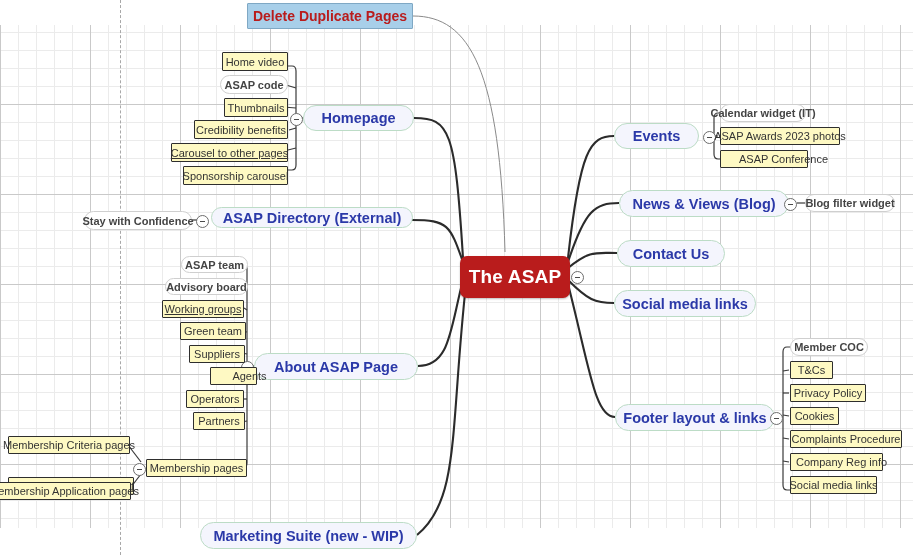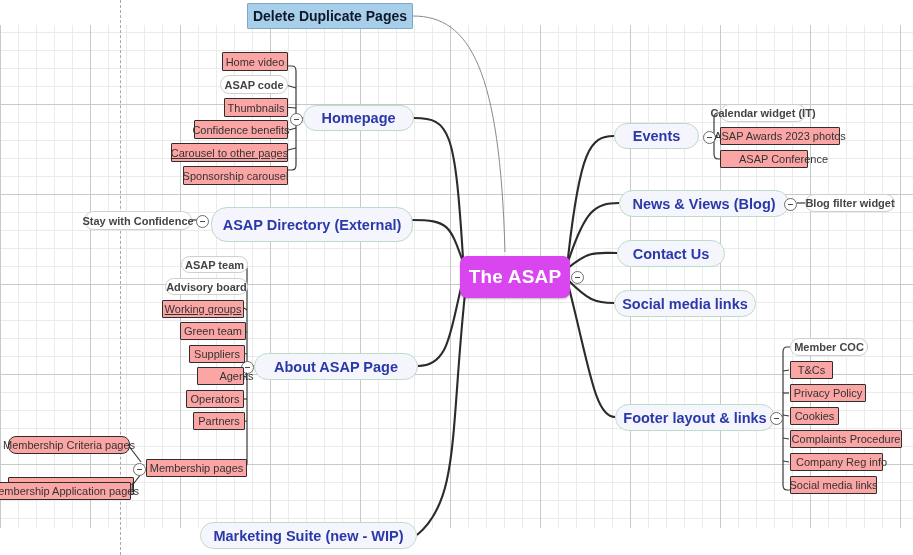--- a/index.html
+++ b/index.html
@@ -32,39 +32,39 @@
     border-left:1px dashed #a8a8a8;
   }
   
   svg.links{position:absolute;left:0;top:0;width:913px;height:555px;}
   .trunk{fill:none;stroke:#2b2b2b;stroke-width:2.1;}
   .twig{fill:none;stroke:#3a3a3a;stroke-width:1.2;}
   .ghost{fill:none;stroke:#8a8a8a;stroke-width:1;}
   
   .node{position:absolute;box-sizing:border-box;display:flex;align-items:center;justify-content:center;white-space:nowrap;}
   .root{
-    background:#d946ef;color:#ffffff;border-radius:7px;
+    background:#b91c1c;color:#ffffff;border-radius:7px;
     font-size:19px;font-weight:bold;letter-spacing:.2px;
     box-shadow:0 1px 2px rgba(0,0,0,.25);
   }
   .main{
     background:#f4f5fd;border:1.4px solid #bcdcc6;border-radius:16px;
     color:#2b39a8;font-size:14.5px;font-weight:bold;
   }
   .leaf-rect{
-    background:#fca5a5;border:1.2px solid #2e2e2e;border-radius:1px;
+    background:#fef9c3;border:1.2px solid #2e2e2e;border-radius:1px;
     color:#333333;font-size:11px;font-weight:normal;
   }
   .leaf-round{
     background:#ffffff;border:1.1px solid #cfcfcf;border-radius:13px;
     color:#444444;font-size:11px;font-weight:bold;
   }
   .flag{
     background:#a8cfe9;border:1px solid #7fa8c4;border-radius:1px;
-    color:#0f172a;font-size:14px;font-weight:bold;
+    color:#b91c1c;font-size:14px;font-weight:bold;
   }
   
   .toggle{
     position:absolute;width:11px;height:11px;border-radius:50%;
     background:#ffffff;border:1px solid #6d6d6d;
     display:flex;align-items:center;justify-content:center;
   }
   .toggle::before{
     content:"";display:block;width:5px;height:1px;background:#4a4a4a;
   }
@@ -134,45 +134,45 @@
 
   <div class="node root" style="left:460px;top:256px;width:110px;height:42px;">The ASAP</div>
   <div class="toggle" style="left:571px;top:271px;"></div>
 
   <div class="node main" style="left:303px;top:105px;width:111px;height:26px;">Homepage</div>
   <div class="toggle" style="left:290px;top:113px;"></div>
 
   <div class="node leaf-rect" style="left:222px;top:52px;width:66px;height:19px;">Home video</div>
   <div class="node leaf-round" style="left:220px;top:75px;width:68px;height:19px;">ASAP code</div>
   <div class="node leaf-rect" style="left:224px;top:98px;width:64px;height:19px;">Thumbnails</div>
-  <div class="node leaf-rect" style="left:194px;top:120px;width:94px;height:19px;">Confidence benefits</div>
+  <div class="node leaf-rect" style="left:194px;top:120px;width:94px;height:19px;">Credibility benefits</div>
   <div class="node leaf-rect" style="left:171px;top:143px;width:117px;height:19px;text-decoration:underline;">Carousel to other pages</div>
   <div class="node leaf-rect" style="left:183px;top:166px;width:105px;height:19px;">Sponsorship carousel</div>
 
-  <div class="node main" style="left:211px;top:207px;width:202px;height:35px;">ASAP Directory (External)</div>
+  <div class="node main" style="left:211px;top:207px;width:202px;height:21px;">ASAP Directory (External)</div>
   <div class="toggle" style="left:196px;top:215px;"></div>
 
   <div class="node leaf-round" style="left:84px;top:211px;width:108px;height:19px;">Stay with Confidence</div>
 
   <div class="node main" style="left:254px;top:353px;width:164px;height:27px;">About ASAP Page</div>
   <div class="toggle" style="left:241px;top:361px;"></div>
 
   <div class="node leaf-round" style="left:181px;top:256px;width:67px;height:17px;">ASAP team</div>
   <div class="node leaf-round" style="left:165px;top:278px;width:83px;height:17px;">Advisory board</div>
   <div class="node leaf-rect" style="left:162px;top:300px;width:82px;height:18px;text-decoration:underline;">Working groups</div>
   <div class="node leaf-rect" style="left:180px;top:322px;width:66px;height:18px;">Green team</div>
   <div class="node leaf-rect" style="left:189px;top:345px;width:56px;height:18px;">Suppliers</div>
-  <div class="node leaf-rect" style="left:197px;top:367px;width:47px;height:18px;padding-left:32px;">Agents</div>
+  <div class="node leaf-rect" style="left:210px;top:367px;width:47px;height:18px;padding-left:32px;">Agents</div>
   <div class="node leaf-rect" style="left:186px;top:390px;width:58px;height:18px;">Operators</div>
   <div class="node leaf-rect" style="left:193px;top:412px;width:52px;height:18px;">Partners</div>
 
   <div class="node leaf-rect" style="left:146px;top:459px;width:101px;height:18px;">Membership pages</div>
   <div class="toggle" style="left:133px;top:463px;"></div>
 
-  <div class="node leaf-rect" style="left:8px;top:436px;width:122px;height:18px;border-radius:8px;">Membership Criteria pages</div>
+  <div class="node leaf-rect" style="left:8px;top:436px;width:122px;height:18px;">Membership Criteria pages</div>
   <div class="node leaf-rect" style="left:8px;top:459px;width:126px;height:18px;margin-top:18px;">Member Code of Conduct</div>
   <div class="node leaf-rect" style="left:-3px;top:482px;width:134px;height:18px;">Membership Application pages</div>
 
   <div class="node main" style="left:200px;top:522px;width:217px;height:27px;">Marketing Suite (new - WIP)</div>
 
   <div class="node main" style="left:614px;top:123px;width:85px;height:26px;">Events</div>
   <div class="toggle" style="left:703px;top:131px;"></div>
 
   <div class="node leaf-round" style="left:720px;top:104px;width:86px;height:18px;">Calendar widget (IT)</div>
   <div class="node leaf-rect" style="left:720px;top:127px;width:120px;height:18px;">ASAP Awards 2023 photos</div>

